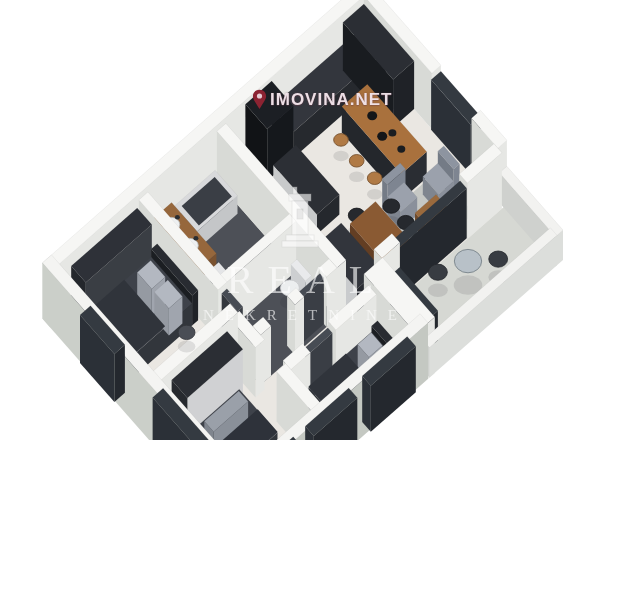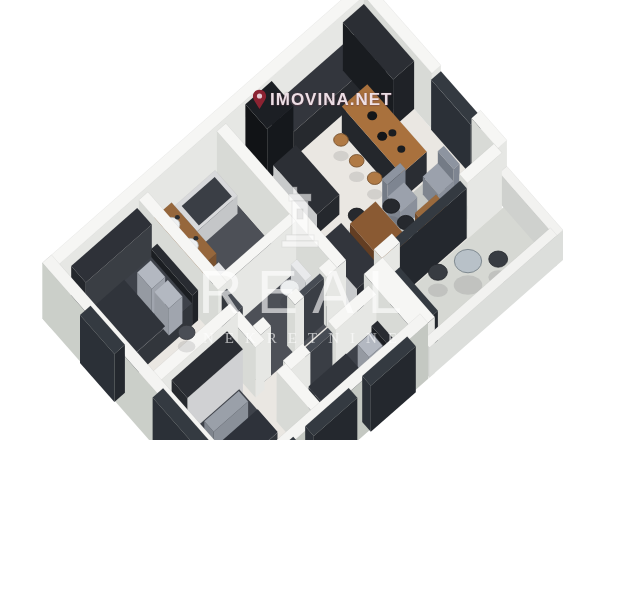--- a/index.html
+++ b/index.html
@@ -6,21 +6,21 @@
   #stage{position:relative;width:617px;height:440px;background:#ffffff;overflow:hidden;
          font-family:"Liberation Sans",sans-serif;}
   #plan-svg{position:absolute;left:0;top:0;}
   .wm-top{position:absolute;left:252px;top:89px;display:flex;align-items:center;gap:3px;
           pointer-events:none;z-index:5;}
   .wm-top .wm-text{font-size:17px;font-weight:700;letter-spacing:1px;
           color:rgba(244,232,238,0.95);
           text-shadow:0 0 2px rgba(105,60,75,0.55), 0 1px 1px rgba(105,60,75,0.35);}
   .wm-center{position:absolute;left:300px;top:185px;transform:translateX(-50%);
           display:flex;flex-direction:column;align-items:center;pointer-events:none;z-index:4;}
-  .wm-center .wm-line1{font-family:Liberation Sans, sans-serif;font-size:62px;line-height:1.05;
+  .wm-center .wm-line1{font-family:Liberation Serif, serif;font-size:40px;line-height:1.05;
           letter-spacing:14px;color:rgba(255,255,255,0.62);margin-left:14px;}
   .wm-center .wm-line2{font-family:"Liberation Serif",serif;font-size:15px;letter-spacing:11px;
           color:rgba(255,255,255,0.60);margin-left:11px;margin-top:6px;}
   .wm-center .crest{margin-bottom:10px;opacity:0.62;}
 </style>
 </head>
 <body>
 
 <div id="stage">
   <svg id="plan-svg" width="617" height="600" viewBox="0 0 617 600">

